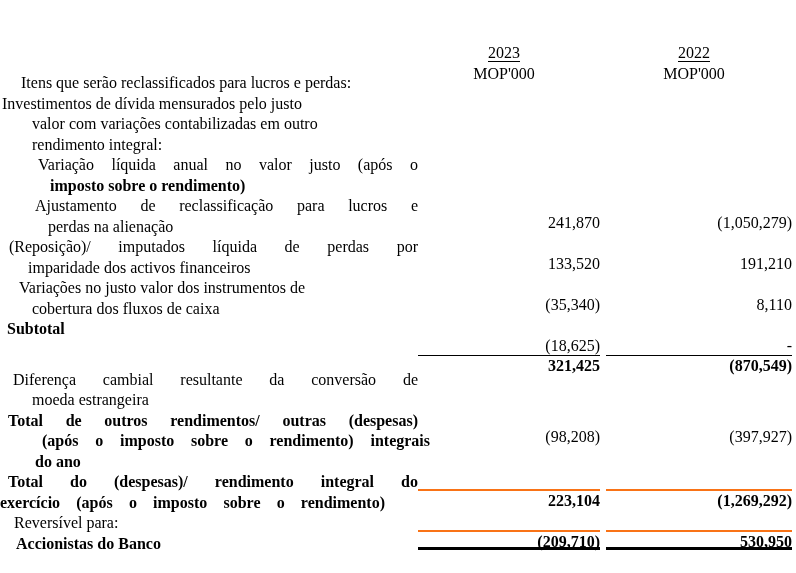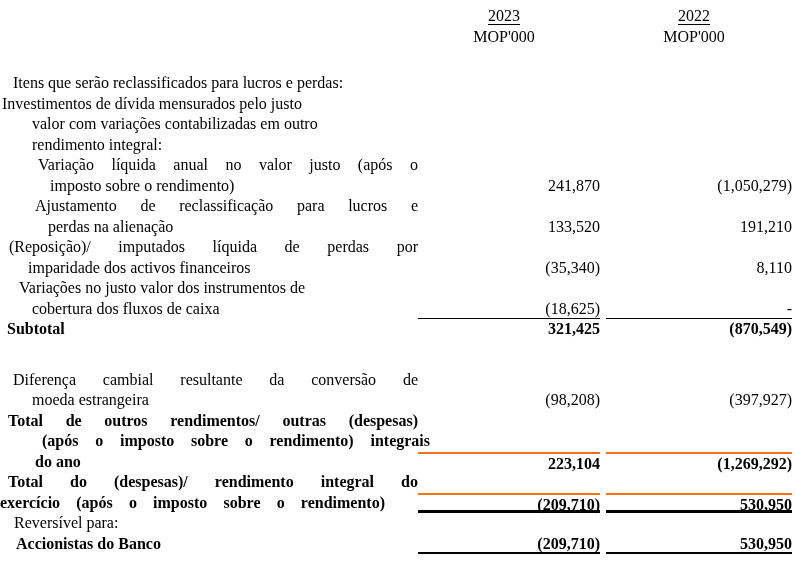--- a/index.html
+++ b/index.html
@@ -13,21 +13,21 @@
   .labelbox{width:418px;flex:none;height:20.5px;}
   .label{line-height:20.5px;white-space:nowrap;}
   .label.justify{
     white-space:normal;
     text-align:justify;
     text-align-last:justify;
     text-justify:inter-word;
   }
   .num{
     line-height:20.5px;height:20.5px;box-sizing:border-box;
-    text-align:right;flex:none;
+    text-align:right;flex:none;margin-top:37px;
   }
   .c1{width:182px;}
   .c2{width:186px;margin-left:6px;}
   .hdr{text-align:center;padding-right:10px;}
   .year{text-decoration:underline;text-underline-offset:3px;}
   .bold{font-weight:bold;}
   .rule-above{border-top:2px solid #f97316;}
   .rule-below-thin{border-bottom:1.5px solid #000;}
   .rule-below-medium{border-bottom:2px solid #000;}
   .rule-below-thick{border-bottom:3.5px solid #000;}
@@ -47,21 +47,21 @@
   <div class="row">
     <div class="labelbox"></div>
     <div class="num c1 hdr">MOP'000</div>
     <div class="num c2 hdr">MOP'000</div>
   </div>
 
   <div id="rows">
       <div class="sp" style="height: 26px;"></div>
       <div class="row">
         <div class="labelbox">
-          <div class="label" style="margin-left: 13px;">Itens que serão reclassificados para lucros e perdas:</div>
+          <div class="label" style="margin-left: 21px;">Itens que serão reclassificados para lucros e perdas:</div>
         </div>
         <div class="num c1"></div>
         <div class="num c2"></div>
       </div>
       <div class="row">
         <div class="labelbox">
           <div class="label" style="margin-left: 2px;">Investimentos de dívida mensurados pelo justo</div>
         </div>
         <div class="num c1"></div>
         <div class="num c2"></div>
@@ -82,21 +82,21 @@
       </div>
       <div class="row">
         <div class="labelbox">
           <div class="label justify" style="margin-left: 38px; width: 380px;">Variação líquida anual no valor justo (após o</div>
         </div>
         <div class="num c1"></div>
         <div class="num c2"></div>
       </div>
       <div class="row">
         <div class="labelbox">
-          <div class="label" style="margin-left: 50px;">imposto sobre o rendimento)</div>
+          <div class="label" style="margin-left: 50px; font-weight: bold;">imposto sobre o rendimento)</div>
         </div>
         <div class="num c1">241,870</div>
         <div class="num c2">(1,050,279)</div>
       </div>
       <div class="row">
         <div class="labelbox">
           <div class="label justify" style="margin-left: 35px; width: 383px;">Ajustamento de reclassificação para lucros e</div>
         </div>
         <div class="num c1"></div>
         <div class="num c2"></div>

